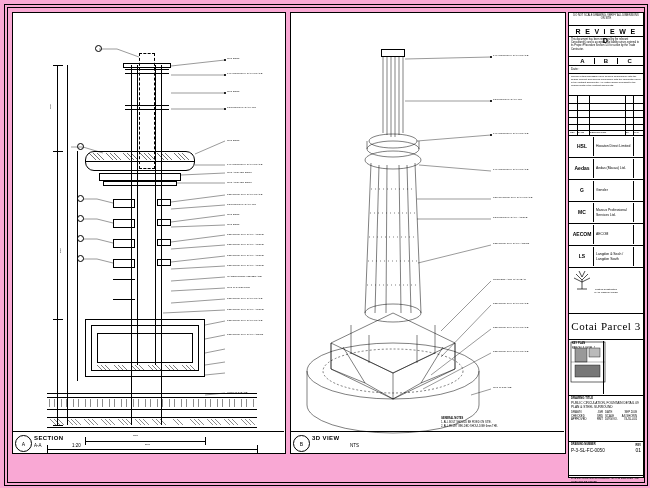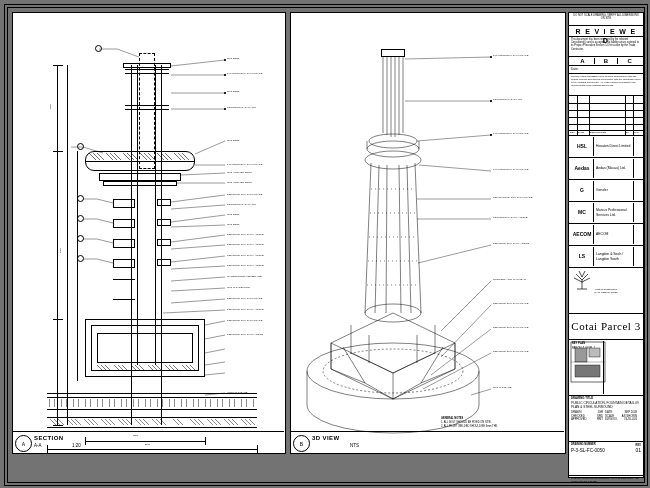--- a/index.html
+++ b/index.html
@@ -1,17 +1,17 @@
 <!DOCTYPE html>
 <html><head>
 <meta charset="utf-8">
 <style>
   html,body{margin:0;padding:0;background:#ffffff;}
   body{width:650px;height:488px;overflow:hidden;font-family:"Liberation Sans",sans-serif;color:#000;}
-  #sheet{position:relative;width:650px;height:488px;background:#737373;}
+  #sheet{position:relative;width:650px;height:488px;background:#f9a8d4;}
   .border-outer{position:absolute;left:4px;top:4px;width:642px;height:480px;border:1px solid #000;}
   .border-inner{position:absolute;left:7px;top:7px;width:636px;height:474px;border:1px solid #000;}
 
   
   .panel{position:absolute;border:1px solid #000;background:#fff;}
   #panel-left{left:12px;top:12px;width:272px;height:440px;}
   #panel-right{left:290px;top:12px;width:274px;height:440px;}
 
   .panel-caption{position:absolute;bottom:-1px;left:-1px;width:100%;height:22px;border-top:1px solid #000;}
   .cap-circle{position:absolute;left:3px;top:3px;width:15px;height:15px;border:1px solid #000;border-radius:50%;

